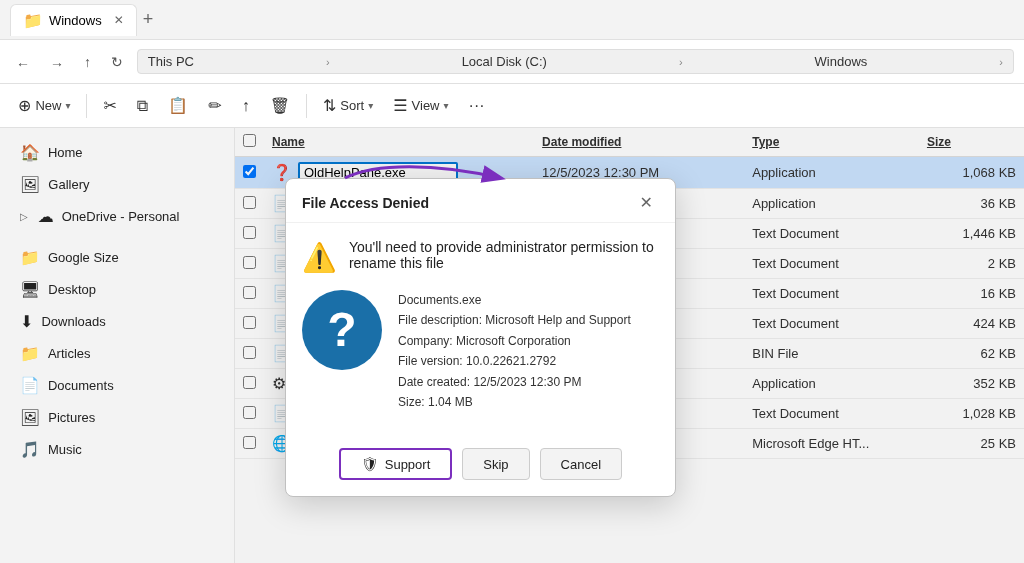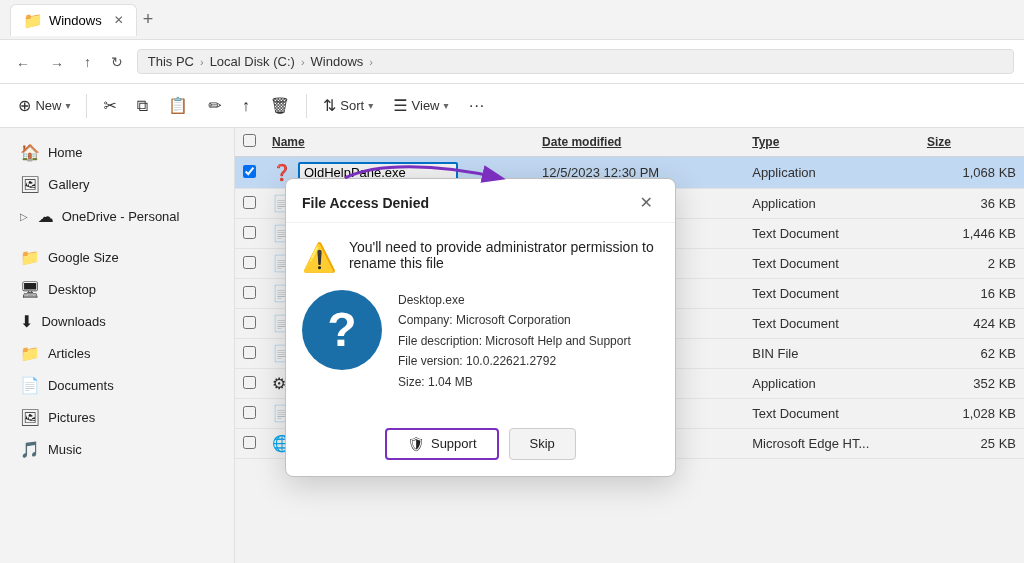--- a/index.html
+++ b/index.html
@@ -46,20 +46,21 @@
       flex: 1;
       display: flex;
       align-items: center;
       background: #f0f0f0;
       border: 1px solid #ddd;
       border-radius: 4px;
       padding: 4px 10px;
       gap: 6px;
       font-size: 13px;
       color: #333;
+      justify-content: space-between;
     }
     .path-sep { color: #888; font-size: 11px; }
     .search-box {
       background: #f0f0f0;
       border: 1px solid #ddd;
       border-radius: 4px;
       padding: 4px 10px;
       width: 160px;
       font-size: 13px;
       color: #888;
@@ -540,32 +541,36 @@
       <div class="dialog-body">
         <div class="dialog-warning">
           <span class="warn-icon">⚠️</span>
           <span class="warn-text">You'll need to provide administrator permission to rename this file</span>
         </div>
         <div class="dialog-content">
           <div class="question-circle">
             <span>?</span>
           </div>
           <div class="file-info">
-            <div>Desktop.exe</div>
+            <div>Documents.exe</div>
+            <div>File description: Microsoft Help and Support</div>
             <div>Company: Microsoft Corporation</div>
-            <div>File description: Microsoft Help and Support</div>
             <div>File version: 10.0.22621.2792</div>
+            <div>Date created: 12/5/2023 12:30 PM</div>
             <div>Size: 1.04 MB</div>
           </div>
         </div>
       </div>
       <div class="dialog-footer">
         <button class="btn-continue">
           <span style="font-size:14px;">🛡</span>
           <span>Support</span>
         </button>
         <button class="btn-skip">
           <span>Skip</span>
         </button>
+        <button class="btn-cancel">
+          <span>Cancel</span>
+        </button>
       </div>
     </div>
   </div>
 </div>
 
 </body></html>

